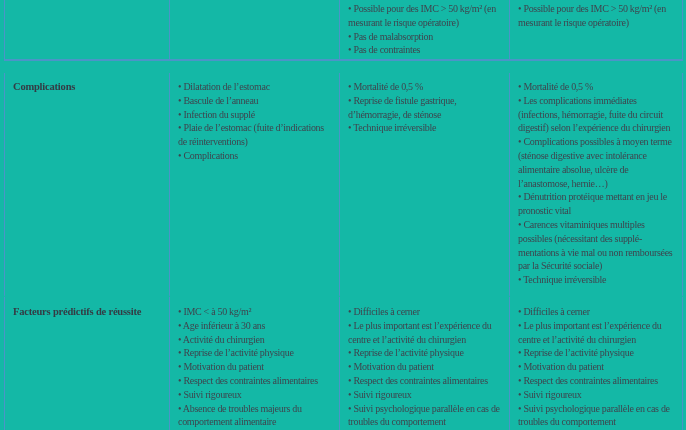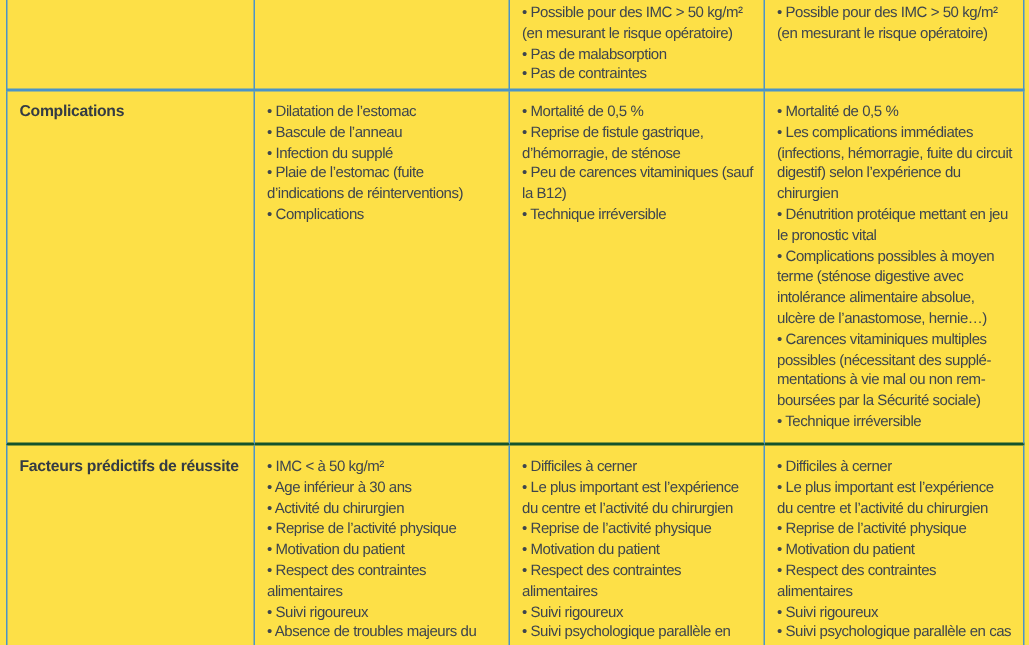--- a/index.html
+++ b/index.html
@@ -2,41 +2,41 @@
 <html><head>
 <meta charset="utf-8">
 <style>
   html, body {
     margin: 0; padding: 0;
     width: 686px; height: 430px;
     overflow: hidden;
     background: #ffffff;
     font-family: "Liberation Sans", "DejaVu Sans", sans-serif;
   }
-  .page { position: relative; width: 686px; height: 430px; background:#fde047; }
+  .page { position: relative; width: 686px; height: 430px; background:#14b8a6;font-family:Liberation Serif, serif; }
   .tbl {
     position: absolute; left: 4px; top: 0;
     width: 679px; height: 560px;
     display: grid;
     grid-template-columns: 166px 170px 170px 173px;
     grid-template-rows: 61px 236px 263px;
   }
   .cell {
     box-sizing: border-box;
     border-right: 1.5px solid #4b94c8;
     padding: 6px 7px 0 8px;
     overflow: hidden;
     color: #3e454e;
     font-size: 10px;
     line-height: 13.8px;
     letter-spacing: -0.3px;
   }
   .cell.first { border-left: 1.5px solid #4b94c8; }
   .row1 .cell { border-bottom: 2px solid #4b94c8; padding-top: 2px; }
-  .row2 .cell { border-bottom: 2px solid #14532d; padding-top: 7px; }
+  .row2 .cell { border-bottom: 2px solid #14b8a6; padding-top: 7px; margin-top: 12px; }
   .row3 .cell { padding-top: 8px; }
   .row1, .row2, .row3 { display: contents; }
   .hdr {
     font-weight: 700;
     font-size: 10.5px;
     letter-spacing: -0.2px;
     color: #343b44;
   }
   .bullet { margin: 0; }
   .bullet::before { content: "• "; }
@@ -65,28 +65,27 @@
       <div class="cell">
           <div class="bullet">Dilatation de l’estomac</div>
           <div class="bullet">Bascule de l’anneau</div>
           <div class="bullet">Infection du supplé</div>
           <div class="bullet">Plaie de l’estomac (fuite d’indications de réinterventions)</div>
           <div class="bullet">Complications</div>
         </div>
       <div class="cell">
           <div class="bullet">Mortalité de 0,5 %</div>
           <div class="bullet">Reprise de fistule gastrique, d’hémorragie, de sténose</div>
-          <div class="bullet">Peu de carences vitaminiques (sauf la B12)</div>
           <div class="bullet">Technique irréversible</div>
         </div>
       <div class="cell">
           <div class="bullet">Mortalité de 0,5 %</div>
           <div class="bullet">Les complications immédiates (infections, hémorragie, fuite du circuit digestif) selon l’expérience du chirurgien</div>
+          <div class="bullet">Complications possibles à moyen terme (sténose digestive avec intolérance alimentaire absolue, ulcère de l’anastomose, hernie…)</div>
           <div class="bullet">Dénutrition protéique mettant en jeu le pronostic vital</div>
-          <div class="bullet">Complications possibles à moyen terme (sténose digestive avec intolérance alimentaire absolue, ulcère de l’anastomose, hernie…)</div>
           <div class="bullet">Carences vitaminiques multiples possibles (nécessitant des supplé­mentations à vie mal ou non rem­boursées par la Sécurité sociale)</div>
           <div class="bullet">Technique irréversible</div>
         </div>
     </div>
 
     <div class="row3">
       <div class="cell first hdr">Facteurs prédictifs de réussite</div>
       <div class="cell">
           <div class="bullet">IMC &lt; à 50 kg/m²</div>
           <div class="bullet">Age inférieur à 30 ans</div>

